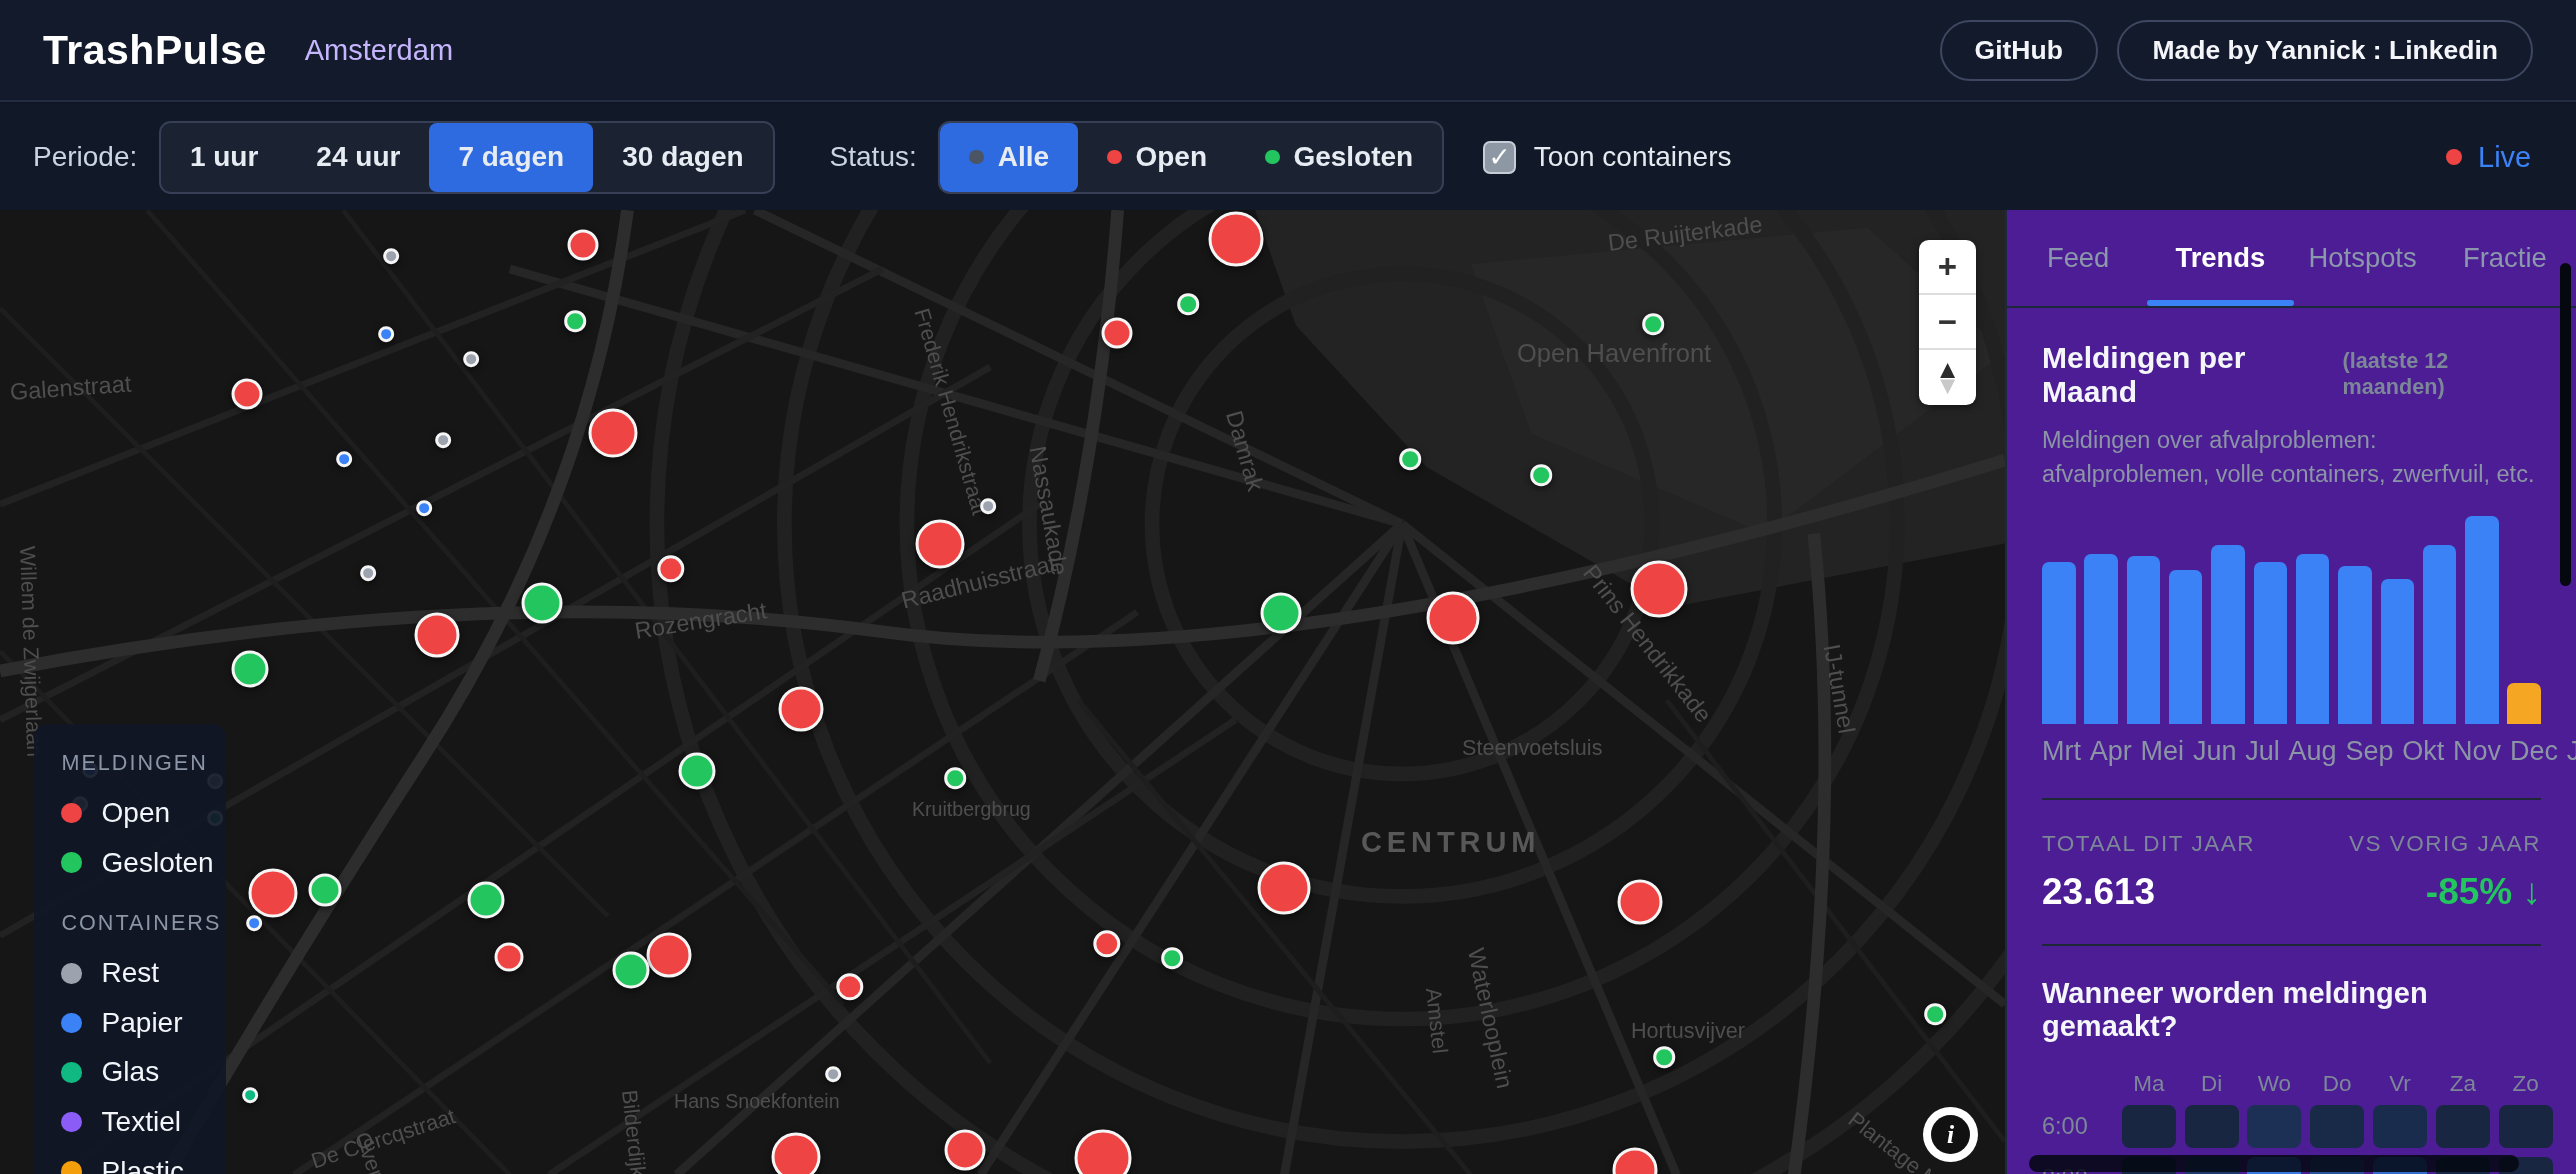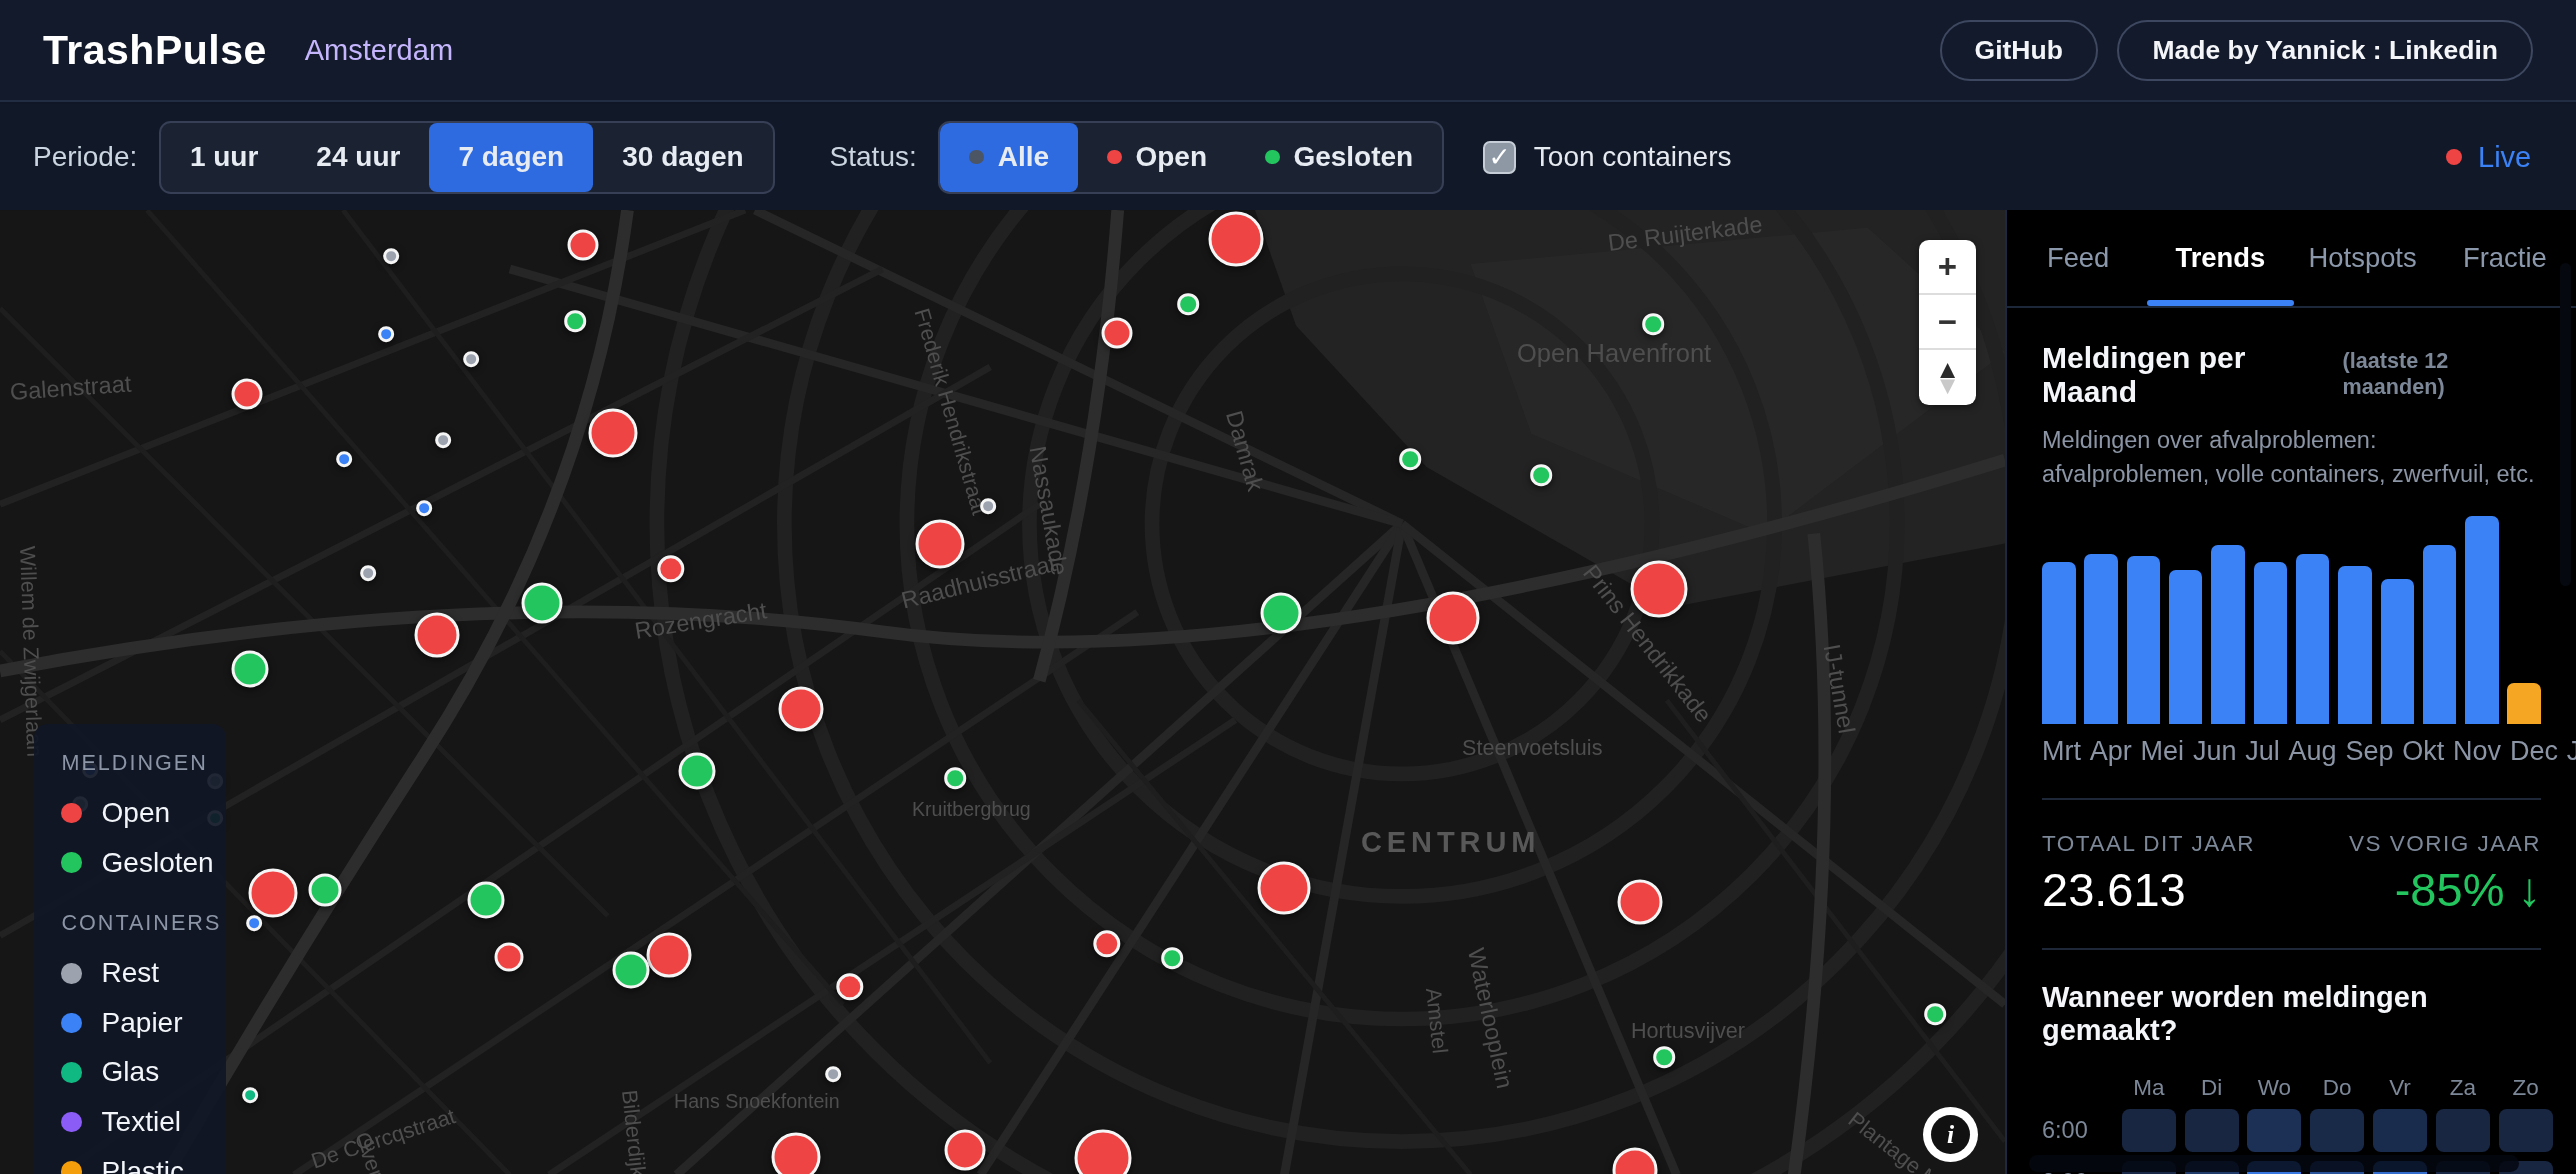--- a/index.html
+++ b/index.html
@@ -62,42 +62,42 @@
   .compass { display:flex; flex-direction:column; align-items:center; justify-content:center; line-height:.62; }
   .compass .up { color:#2b2b2b; font-size:25.5px; } .compass .down { color:#c9c9c9; font-size:25.5px; }
   .info-btn { position:absolute; left:1923px; top:897px; width:55px; height:55px; border-radius:50%;
     background:#ffffff; display:flex; align-items:center; justify-content:center; cursor:pointer; }
   .info-btn .ring { width:39px; height:39px; border-radius:50%; background:#111111; color:#ffffff;
     display:flex; align-items:center; justify-content:center; font-size:25.5px; font-weight:bold;
     font-family:"Liberation Serif",serif; font-style:italic; }
 
   
   .sidebar { position:absolute; left:2005px; top:210px; width:571px; height:965px;
-    background:#000000; border-left:2px solid #1e2940; }
+    background:#4c1d95; border-left:2px solid #1e2940; }
   .tabs { display:flex; height:98px; border-bottom:2px solid #1c2739; }
   .tab { flex:1; display:flex; flex-direction:column; align-items:center; justify-content:center;
     font-size:27.4px; color:#8b98ab; cursor:pointer; position:relative; }
   .tab.active { color:#ffffff; font-weight:bold; }
   .tab.active::after { content:""; position:absolute; bottom:0; width:147px; height:5.9px;
     background:#3b82f6; border-radius:2.9px; }
   .side-content { padding:33px 35px 0 35px; position:relative; }
   .sec-title-row { display:flex; align-items:baseline; gap:15.7px; }
   .sec-title { font-size:30px; font-weight:bold; color:#f4f6fa; }
   .sec-title-note { font-size:21.6px; color:#7c8798;font-weight:bold; }
   .sec-desc { font-size:23.5px; color:#8b95a5; line-height:1.45; margin-top:13.7px; width:495px; }
 
   .barchart { margin-top:25.5px; height:208px; display:flex; align-items:flex-end; gap:8.8px; }
   .bar { flex:1; border-radius:6.9px 6.9px 0 0; }
   .bar-labels { display:flex; gap:8.8px; margin-top:11.8px; }
   .bar-labels span { flex:1; font-size:27px; color:#8b95a5; }
 
   .divider { height:2px; background:#1d2738; margin:31px 0; }
   .stats-row { display:flex; justify-content:space-between; }
   .stat-label { font-size:22.5px; color:#7c8798; letter-spacing:1.5px; }
-  .stat-value { font-size:47px; font-weight:normal; margin-top:5px; color:#ffffff; }
+  .stat-value { font-size:37px; font-weight:bold; margin-top:14px; color:#ffffff; }
   .stat-value.green { text-align:right; }
   .stat-col.right { text-align:right; }
 
   .heat-title { font-size:29px; font-weight:bold; color:#f4f6fa; margin-top:3.9px; }
   .heatmap { margin-top:27.4px; }
   .heat-row { display:flex; align-items:center; gap:8.8px; margin-bottom:8.8px; }
   .heat-rowlabel { width:71px; font-size:23.5px; color:#7c8798; flex:none; }
   .heat-cell { width:54px; height:43px; border-radius:7.8px; flex:none; }
   .heat-head { width:54px; text-align:center; font-size:22.5px; color:#7c8798; flex:none; }
 

